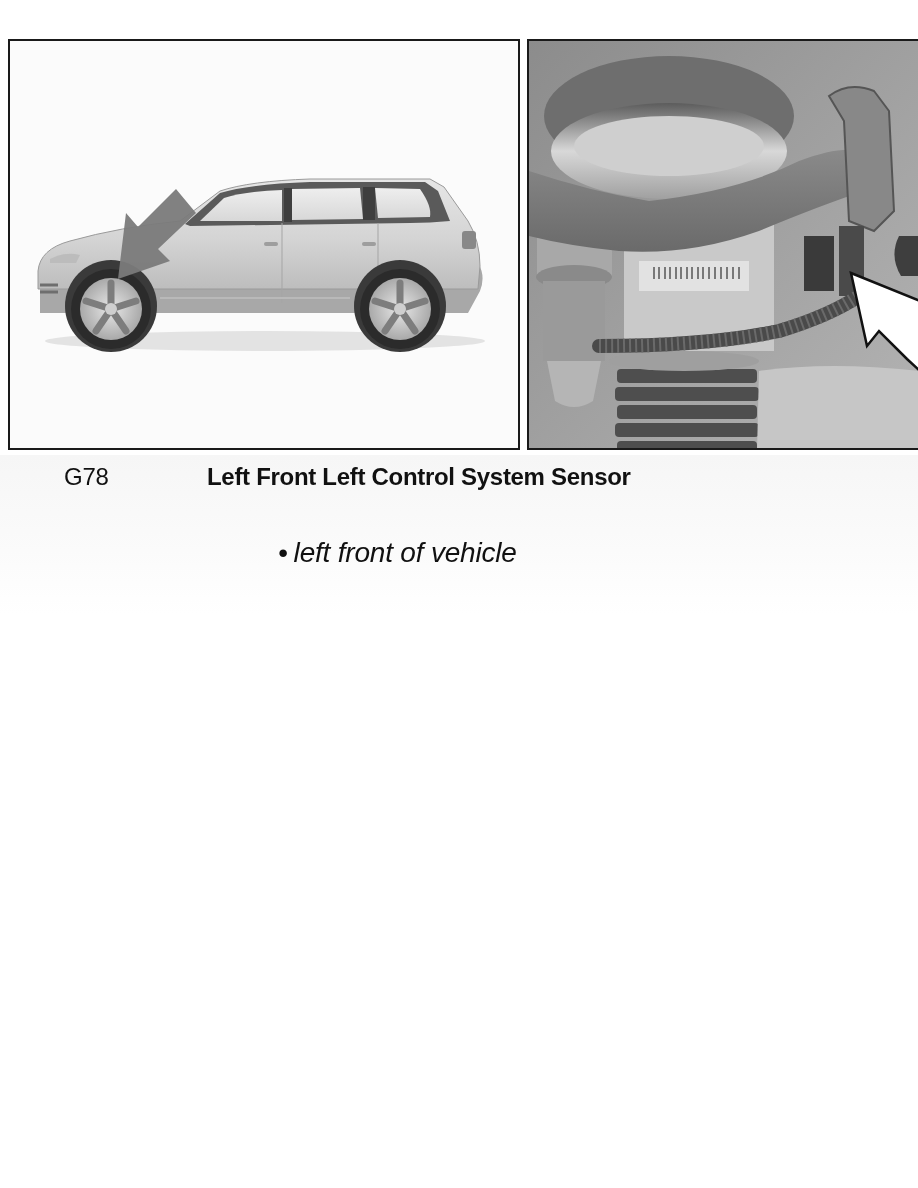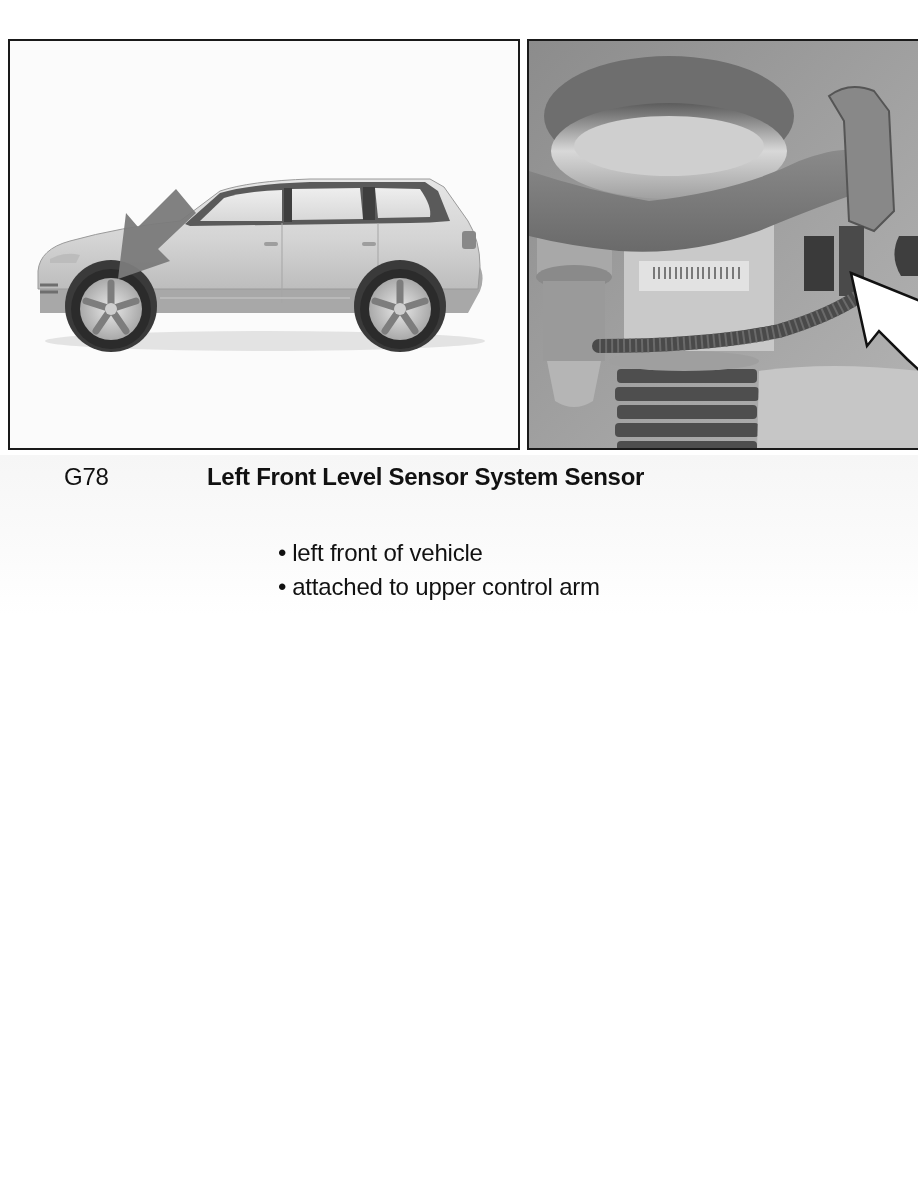--- a/index.html
+++ b/index.html
@@ -55,23 +55,24 @@
       font-size: 24px;
       font-weight: bold;
       letter-spacing: -0.3px;
       white-space: nowrap;
     }
     .bullets {
       position: absolute;
       left: 278px; top: 536px;
       margin: 0; padding: 0;
       list-style: none;
-      font-size: 24px;
+      font-size: 28px;
       line-height: 34px;
       letter-spacing: -0.2px;
+      font-style: italic;
     }
     .bullets li { white-space: nowrap; }
     .bullet-dot { margin-right: 6px; }
   </style>
 </head>
 <body>
 
 <div class="page-fade"></div>
 
 <div class="panel-left">
@@ -225,22 +226,19 @@
     <path d="M70 305 Q180 305 250 290 Q300 275 330 255" fill="none" stroke="#4a4a4a" stroke-width="14" stroke-linecap="round"></path>
     <path d="M70 305 Q180 305 250 290 Q300 275 330 255" fill="none" stroke="#6a6a6a" stroke-width="14" stroke-dasharray="2 4"></path>
 
     <path d="M230 330 Q300 320 391 330 L391 411 L228 411 Z" fill="#c6c6c6"></path>
 
     <polygon points="322,232 391,260 391,330 378,318 350,290 338,305" fill="#ffffff" stroke="#111111" stroke-width="2.5" stroke-linejoin="miter"></polygon>
   </svg>
 </div>
 
 <div class="caption-code">G78</div>
-<div class="caption-title">Left Front Level Sensor System Sensor</div>
+<div class="caption-title">Left Front Left Control System Sensor</div>
 
 <ul class="bullets">
   <li>
     <span class="bullet-dot">•</span><span>left front of vehicle</span>
   </li>
-  <li>
-    <span class="bullet-dot">•</span><span>attached to upper control arm</span>
-  </li>
 </ul>
 
 </body></html>

